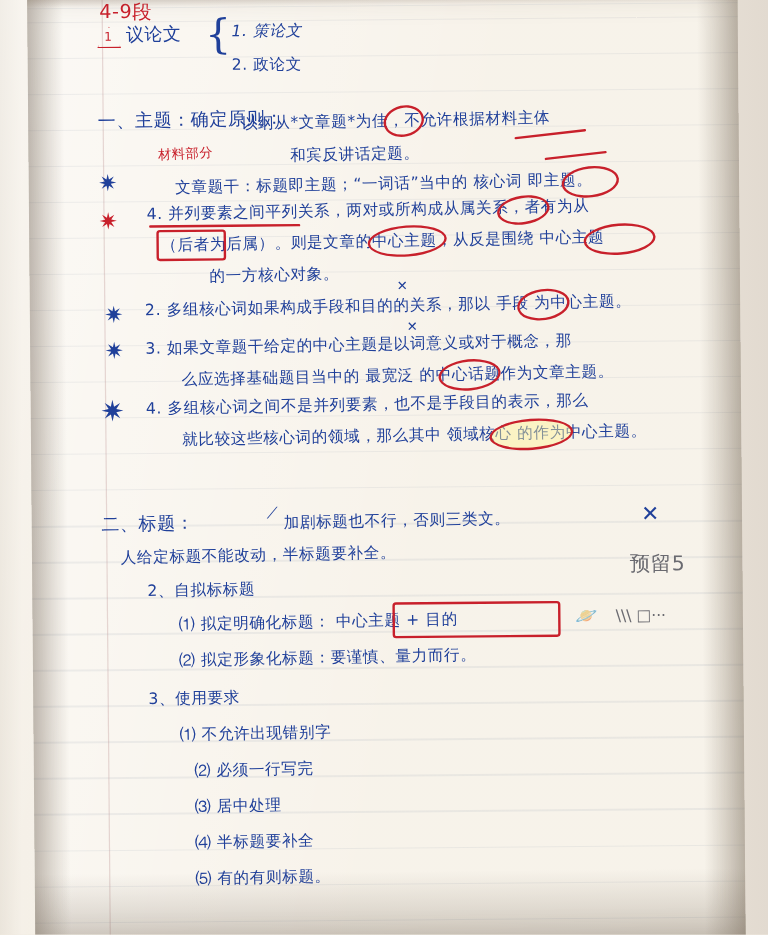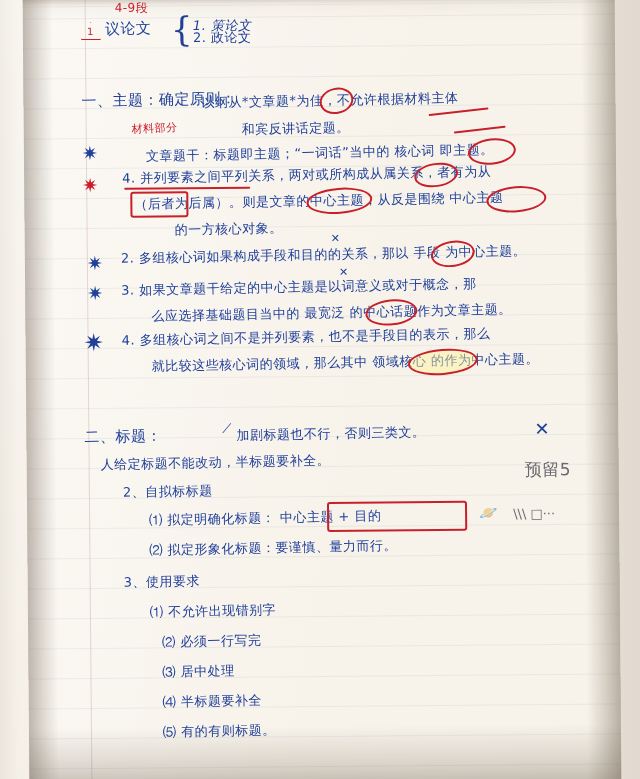--- a/index.html
+++ b/index.html
@@ -125,27 +125,27 @@
   }
 </style>
 </head>
 <body>
 
 <div id="page">
   <div id="sheet">
     <div id="rules"></div>
     <div id="margin-line"></div>
 
-    <span class="ink red b tilt4" style="left:60px;top:4px;font-size:12px;margin-left:32px;">4-9段</span>
+    <span class="ink red b tilt4" style="left:60px;top:4px;font-size:16px;">4-9段</span>
     <div class="triangle-num" style="left:58px;top:26px;"></div>
     <span class="ink red xs" style="left:64px;top:30px;font-size:10px;">1</span>
     <span class="ink blue h1 tilt2" style="left:82px;top:24px;">议论文</span>
     <span class="brace" style="left:148px;top:14px;">{</span>
     <span class="ink blue b" style="left:170px;top:22px;font-style:italic;">1. 策论文</span>
-    <span class="ink blue b" style="left:170px;top:34px;">2. 政论文</span>
+    <span class="ink blue b" style="left:170px;top:50px;">2. 政论文</span>
 
     <span class="ink blue h1 tilt2" style="left:58px;top:96px;">一、主题：确定原则：</span>
     <span class="ink blue b tilt2" style="left:178px;top:99px;">以纲从*文章题*为佳，不允许根据材料主体</span>
     <div class="circle-ann" style="left:296px;top:94px;width:30px;height:22px;"></div>
     <span class="ink red xs tilt3" style="left:108px;top:126px;">材料部分</span>
     <span class="ink blue b tilt2" style="left:218px;top:126px;">和宾反讲话定题。</span>
     <div class="underline-red" style="left:405px;top:118px;width:60px;transform:rotate(-6deg);"></div>
     <div class="underline-red" style="left:430px;top:136px;width:52px;transform:rotate(-6deg);"></div>
 
     <span class="ink blue b tilt2" style="left:122px;top:152px;">文章题干：标题即主题；“一词话”当中的 核心词 即主题。</span>

